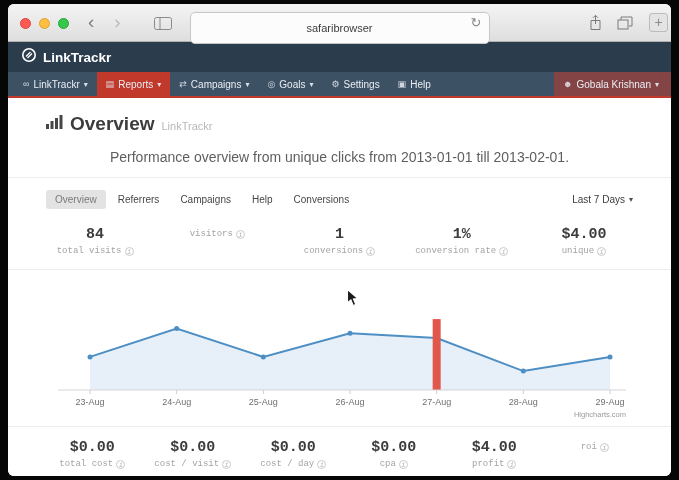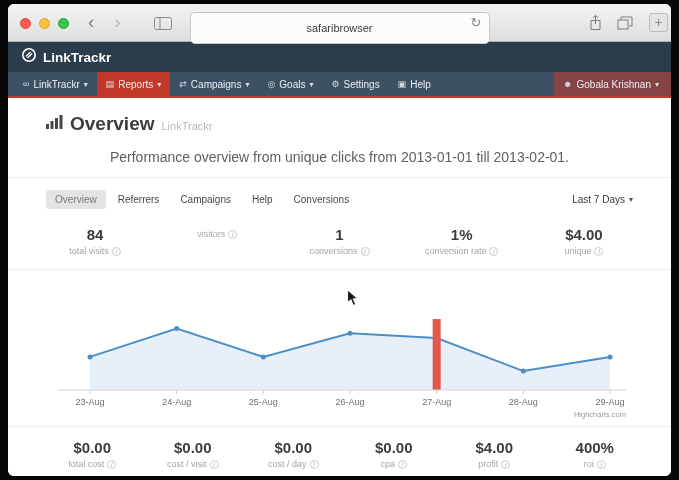--- a/index.html
+++ b/index.html
@@ -51,21 +51,21 @@
   .title-row { display: flex; align-items: baseline; gap: 7px; }
   .bars-icon { align-self: center; }
   .page-title { font-size: 19px; font-weight: bold; color: #3c3c3c; }
   .page-subtitle { font-size: 11px; color: #b8b8b8; }
   .page-desc { font-size: 14px; color: #5f5f5f; margin-top: 14px; text-align: center; }
   .tabs-row { display: flex; align-items: center; gap: 3px; padding: 12px 38px 9px; }
   .tab { font-size: 10px; color: #474747; padding: 4px 9px; border-radius: 3px; cursor: default; }
   .tab.active { background: #e3e3e3; color: #7a7a7a; }
   .range-selector { margin-left: auto; display: flex; align-items: center; gap: 4px;
     font-size: 10px; color: #3b3b3b; }
-  .stats-row { display: flex; text-align: center; padding: 8px 26px 13px; }
+  .stats-row { display: flex; text-align: center; padding: 8px 26px 13px; font-family: Liberation Mono, monospace; }
   .stats-row.bottom { padding: 12px 26px; margin-left: 8px; }
   .stat { flex: 1; }
   .stat-value { font-size: 15px; font-weight: bold; color: #3c3c3c; }
   .stat-label { font-size: 9px; color: #a3a3a3; margin-top: 3px;
     display: flex; justify-content: center; align-items: center; gap: 3px; }
   .info-dot { display: inline-block; width: 9px; height: 9px; border: 1px solid #cacaca;
     border-radius: 50%; font-size: 7px; line-height: 8px; color: #b5b5b5;
     text-align: center; font-style: italic; }
   .chart-section { border-top: 1px solid #ededed; border-bottom: 1px solid #ededed; padding-top: 8px; }
   .chart-section svg { display: block; margin: 0 auto; }
@@ -288,21 +288,20 @@
           </div>
       </div>
       <div class="stat">
         <div class="stat-value">$4.00</div>
         <div class="stat-label">
             <span>profit</span>
             <span class="info-dot">i</span>
           </div>
       </div>
       <div class="stat">
-        <div class="stat-value">400%</div>
         <div class="stat-label">
             <span>roi</span>
             <span class="info-dot">i</span>
           </div>
       </div>
     </div>
 
   </div>
 </div>
 

